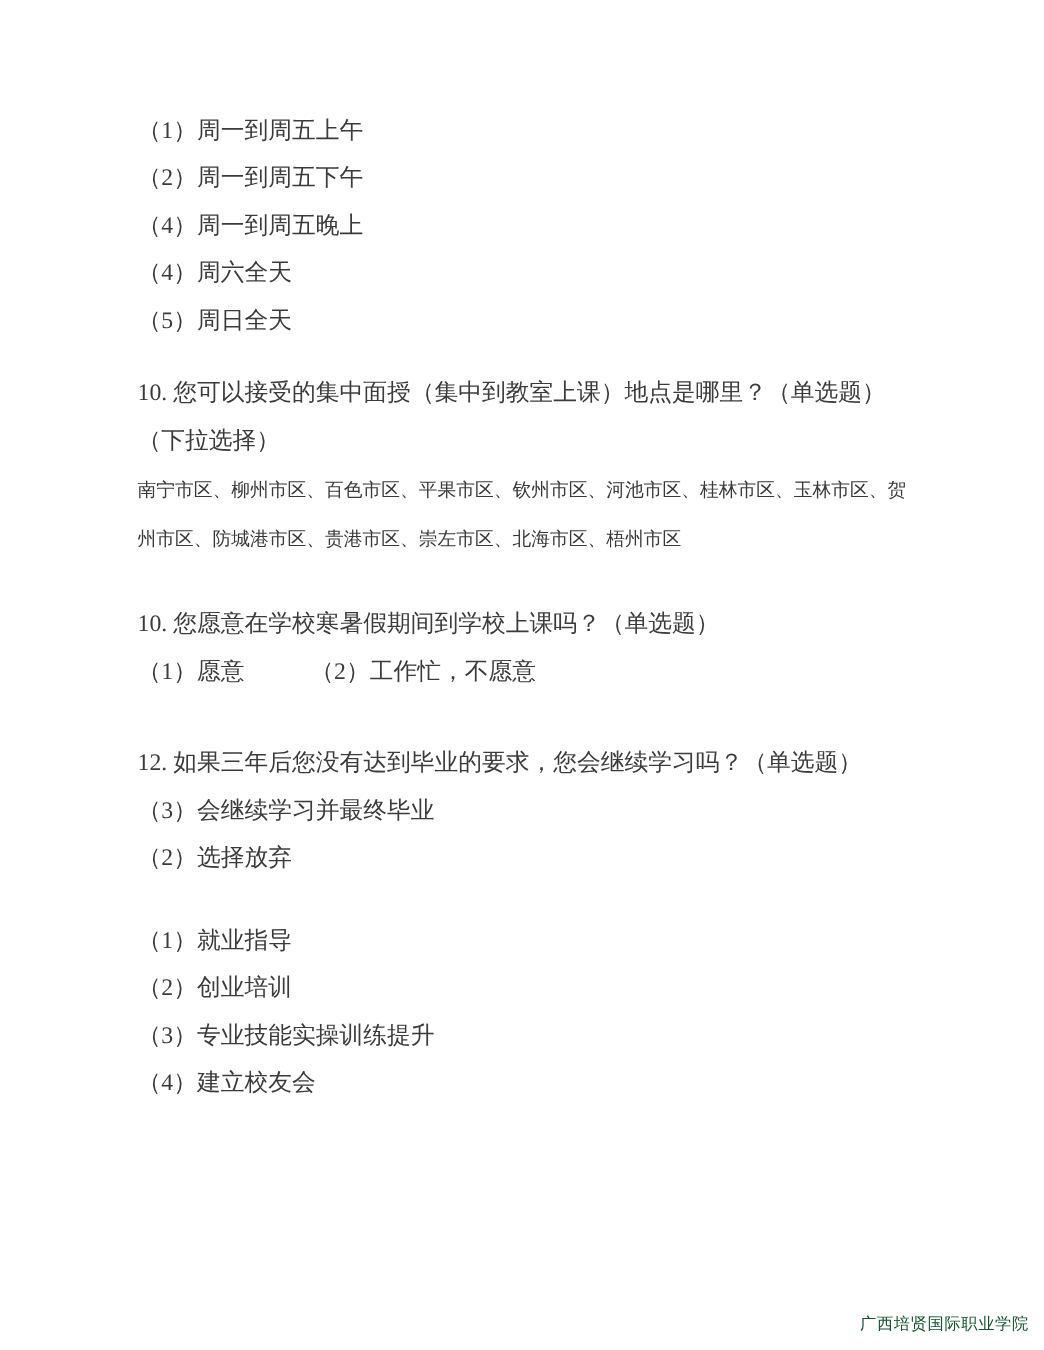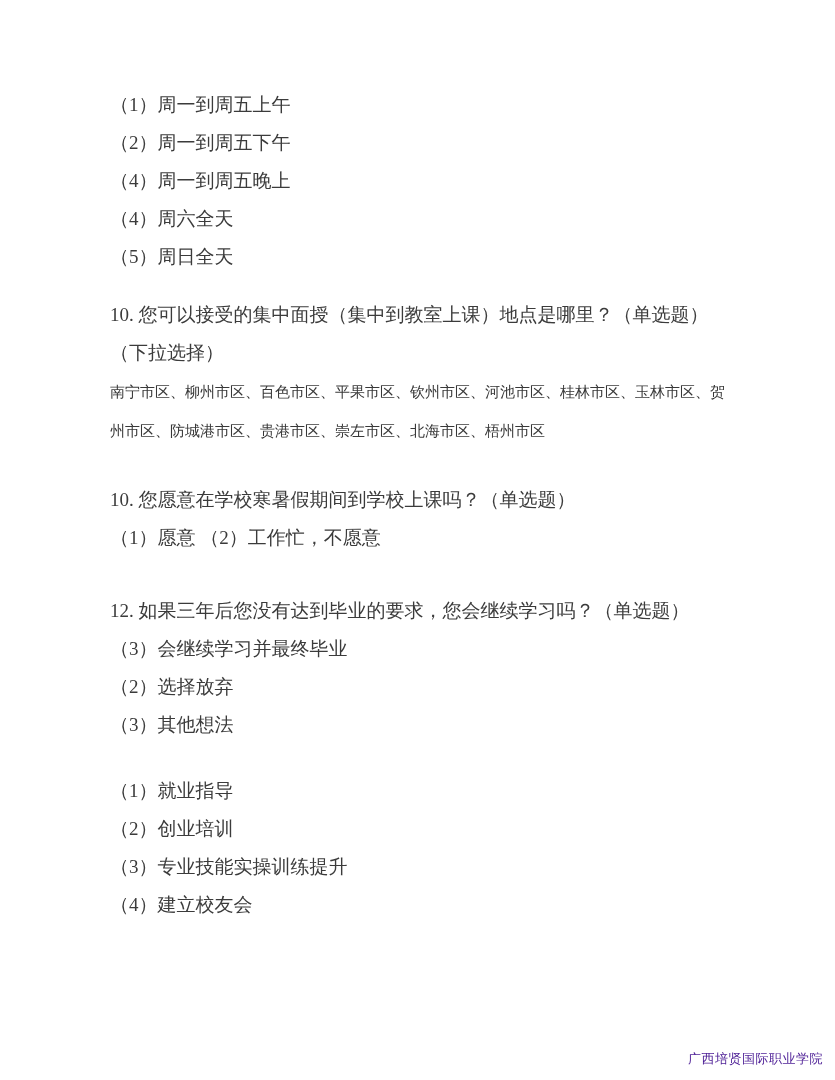--- a/index.html
+++ b/index.html
@@ -35,28 +35,28 @@
   .cities {
     font-family: Liberation Mono, monospace;
     font-size: 15px !important;
     line-height: 39px !important;
     color: #383838;
     width: 620px;
     margin-top: 2px !important;
     white-space: normal !important;
     letter-spacing: 0px;
   }
-  .inline-opts span + span { }
+  .inline-opts span + span { margin-left: 48px; }
   .footer {
     position: absolute;
     right: 12px;
     bottom: 12px;
     font-family: "Liberation Sans", "DejaVu Sans", sans-serif;
     font-size: 13px;
-    color: #4c1d95;
+    color: #14532d;
     letter-spacing: 0.5px;
   }
 </style>
 </head>
 <body>
 
 <div class="page">
   <div class="content">
 
     <div class="block-weekday">
@@ -78,21 +78,20 @@
       <p class="inline-opts">
         <span>（1）愿意</span>
         <span>（2）工作忙，不愿意</span>
       </p>
     </div>
 
     <div class="block-q12">
       <p>12. 如果三年后您没有达到毕业的要求，您会继续学习吗？（单选题）</p>
       <p>（3）会继续学习并最终毕业</p>
       <p>（2）选择放弃</p>
-      <p>（3）其他想法</p>
     </div>
 
     <div class="block-q13">
       <p>（1）就业指导</p>
       <p>（2）创业培训</p>
       <p>（3）专业技能实操训练提升</p>
       <p>（4）建立校友会</p>
     </div>
 
   </div>

